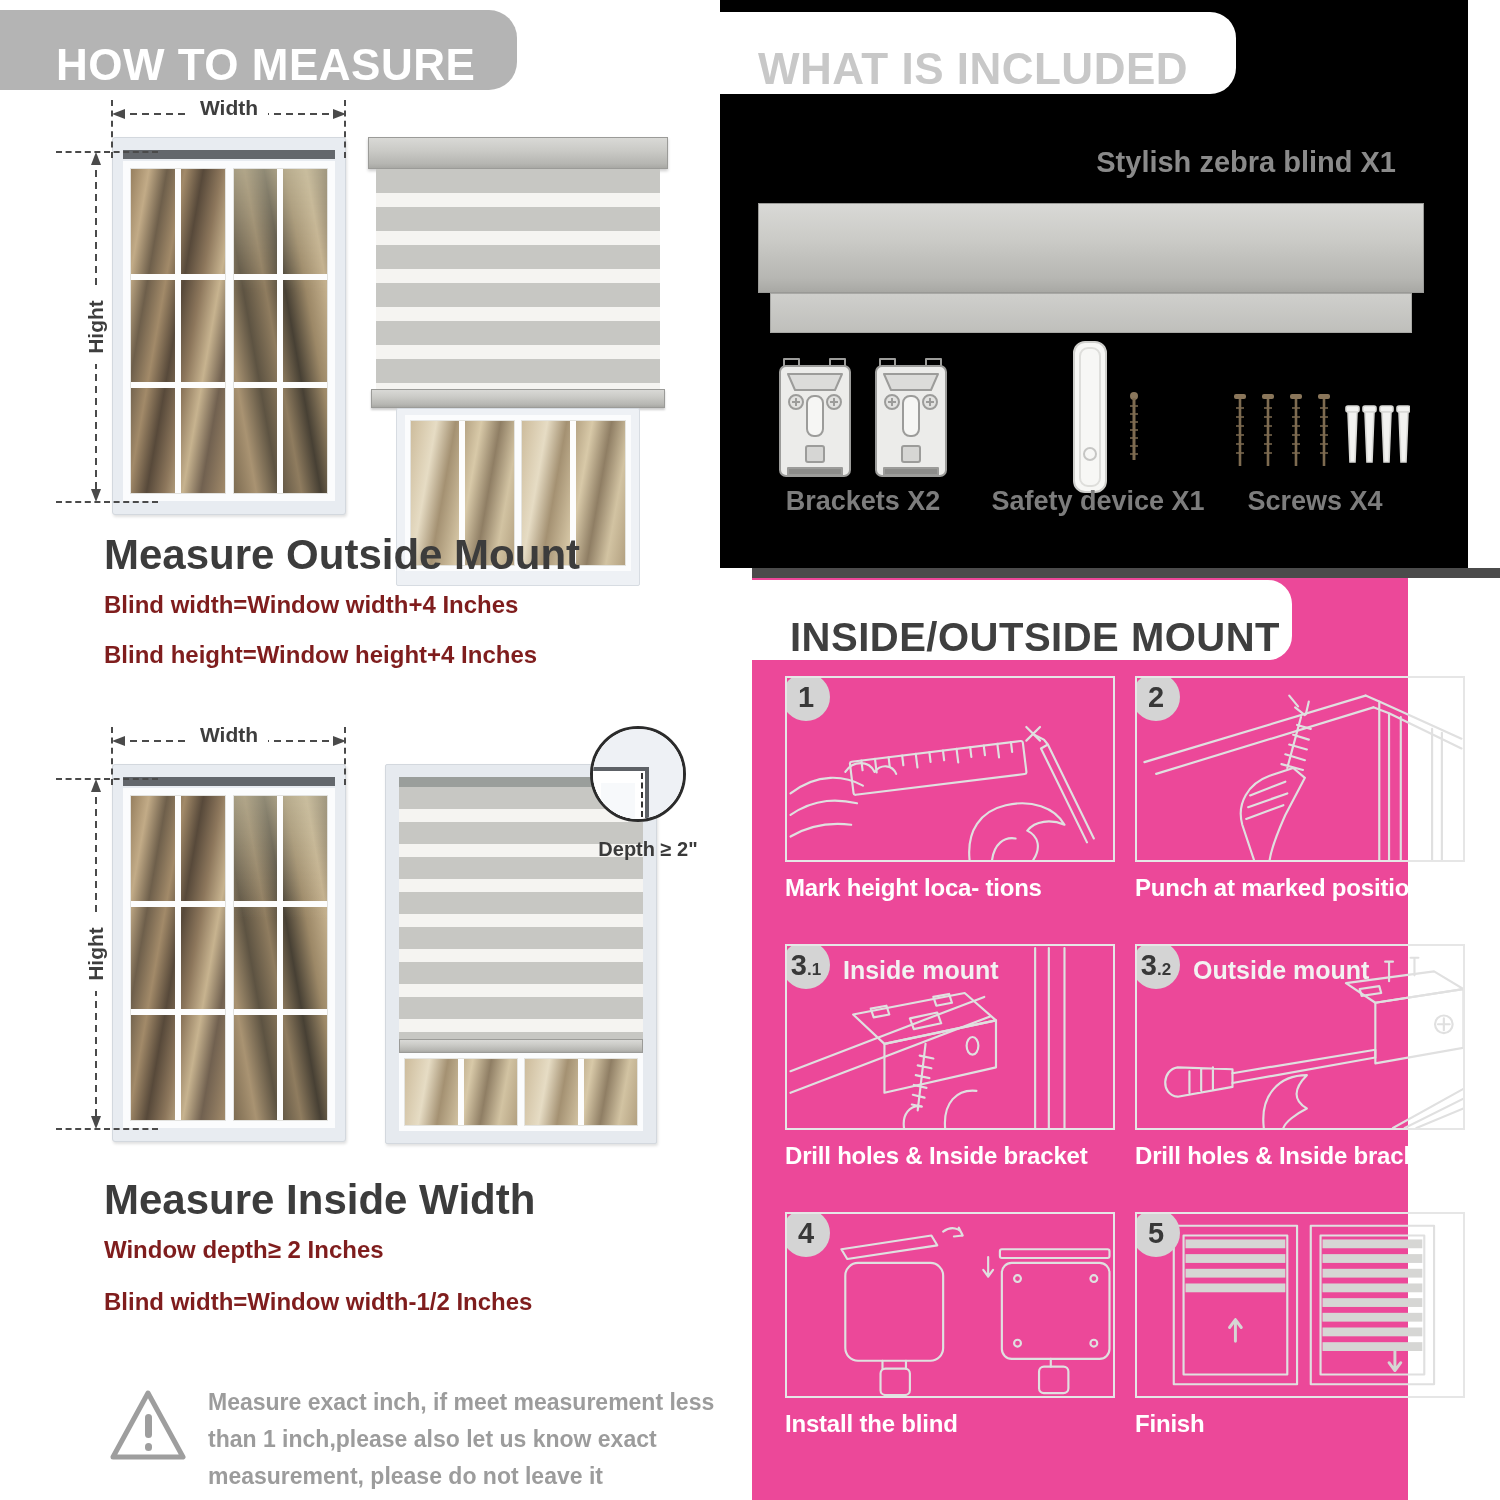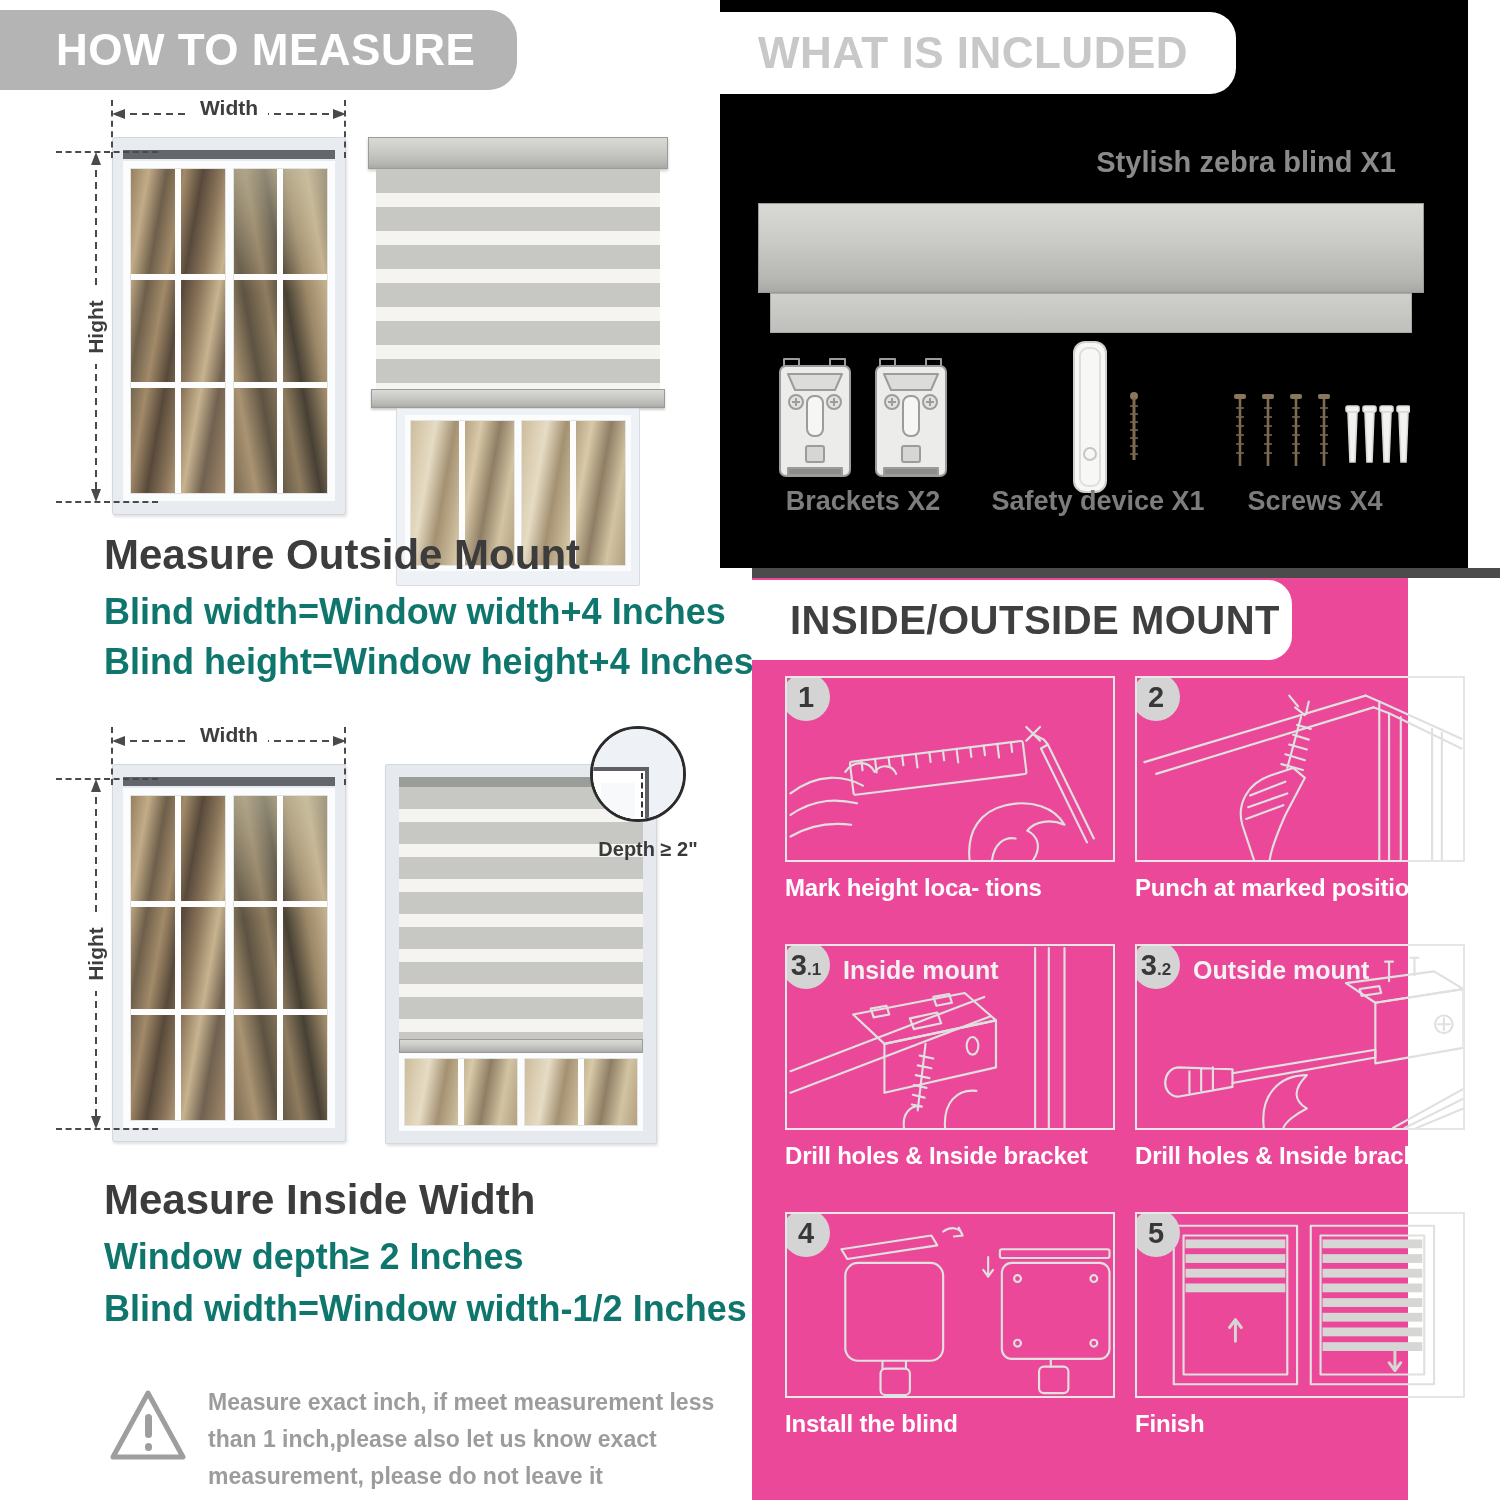--- a/index.html
+++ b/index.html
@@ -1,20 +1,20 @@
 <!DOCTYPE html>
 <html><head>
 <meta charset="utf-8">
 <style>
   *{box-sizing:border-box;margin:0;padding:0}
   html,body{width:1500px;height:1500px}
   body{font-family:"Liberation Sans",sans-serif;background:#fff;position:relative;overflow:hidden}
   .abs{position:absolute}
   
-  .banner{position:absolute;display:flex;align-items:center;font-weight:bold;letter-spacing:.5px;border-radius:0 28px 28px 0}
+  .banner{position:absolute;display:flex;align-items:flex-end;font-weight:bold;letter-spacing:.5px;border-radius:0 28px 28px 0}
   .banner-gray{background:#b4b4b4;color:#fff}
   .banner-white{background:#fff}
   
   .win{position:absolute;background:#e8ecf1;border:1px solid #d3d8de;border-radius:3px;box-shadow:1px 2px 3px rgba(0,0,0,.12)}
   .win-strip{position:absolute;left:10px;right:10px;top:12px;height:9px;background:#63676c}
   .win-sashes{position:absolute;left:10px;right:10px;top:23px;bottom:13px;background:#fbfcfd;display:flex;gap:7px;padding:7px}
   .sash{flex:1;border:1px solid #e2e2df}
   .photo{background-image:
     linear-gradient(to right,transparent 0,transparent calc(50% - 3px),#fdfdfd calc(50% - 3px),#fdfdfd calc(50% + 3px),transparent calc(50% + 3px),transparent 100%),
     linear-gradient(to bottom,transparent 0,transparent calc(33.4% - 3px),#fdfdfd calc(33.4% - 3px),#fdfdfd calc(33.4% + 3px),transparent calc(33.4% + 3px),transparent calc(66.7% - 3px),#fdfdfd calc(66.7% - 3px),#fdfdfd calc(66.7% + 3px),transparent calc(66.7% + 3px),transparent 100%),
@@ -31,21 +31,21 @@
   .rail{background:linear-gradient(180deg,#d9d9d6 0%,#cbcbc7 40%,#b6b6b2 85%,#a8a8a4 100%);border:1px solid #9b9b98}
   .zebra{background:repeating-linear-gradient(to bottom,#c7c7c3 0 24px,#f5f4f1 24px 38px)}
   .zebra-fine{background:repeating-linear-gradient(to bottom,#c7c7c3 0 22px,#f5f4f1 22px 35px)}
   
   .dim-wrap{position:absolute;display:flex;align-items:center;justify-content:center}
   .dim-label{font-size:21px;font-weight:bold;color:#3e3e3e;background:#fff;padding:0 10px;white-space:nowrap}
   .tickv{position:absolute;border-left:2px dashed #4a4a4a}
   .tickh{position:absolute;border-top:2px dashed #4a4a4a}
   
   .title{position:absolute;font-weight:bold;font-size:42px;color:#3c3c3c;white-space:nowrap}
-  .gline{position:absolute;font-weight:bold;font-size:36px;color:#0f766e;white-space:nowrap}
+  .gline{position:absolute;font-weight:bold;font-size:24px;color:#7f1d1d;white-space:nowrap}
   .warn-line{font-weight:bold;font-size:23px;color:#9c9c9c;line-height:37px;white-space:nowrap}
   
   .item-label{position:absolute;font-weight:bold;font-size:27px;color:#7d7d7d;text-align:center;white-space:nowrap}
   .panel{position:absolute;width:330px;height:186px;border:2px solid #e6e6e6;overflow:hidden}
   .panel svg{position:absolute;left:0;top:0;width:100%;height:100%}
   .badge{position:absolute;left:-5px;top:-5px;width:48px;height:48px;border-radius:50%;background:#d4d4d4;color:#383838;font-weight:bold;display:flex;align-items:center;justify-content:center;font-size:29px}
   .badge .sub{font-size:17px;margin-top:10px}
   .inner-label{position:absolute;left:56px;top:10px;font-weight:bold;font-size:25px;color:#f2f2f2;white-space:nowrap}
   .caption{position:absolute;width:360px;font-weight:bold;font-size:24px;color:#fff;letter-spacing:-.2px;white-space:nowrap}
   .detail-circle{position:absolute;width:96px;height:96px;border:3px solid #2b2b2b;border-radius:50%;background:#fff;overflow:hidden}

